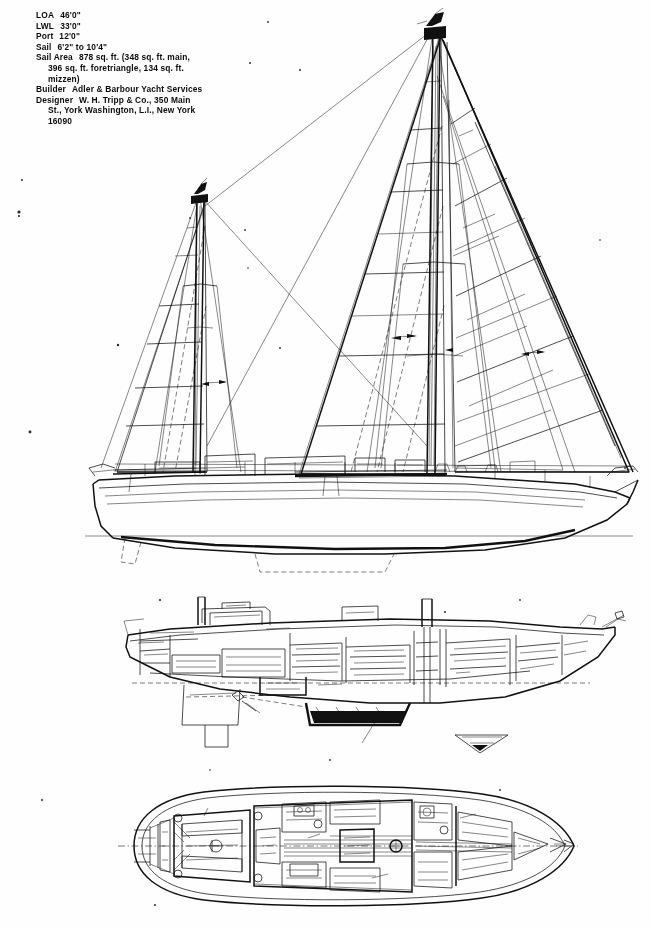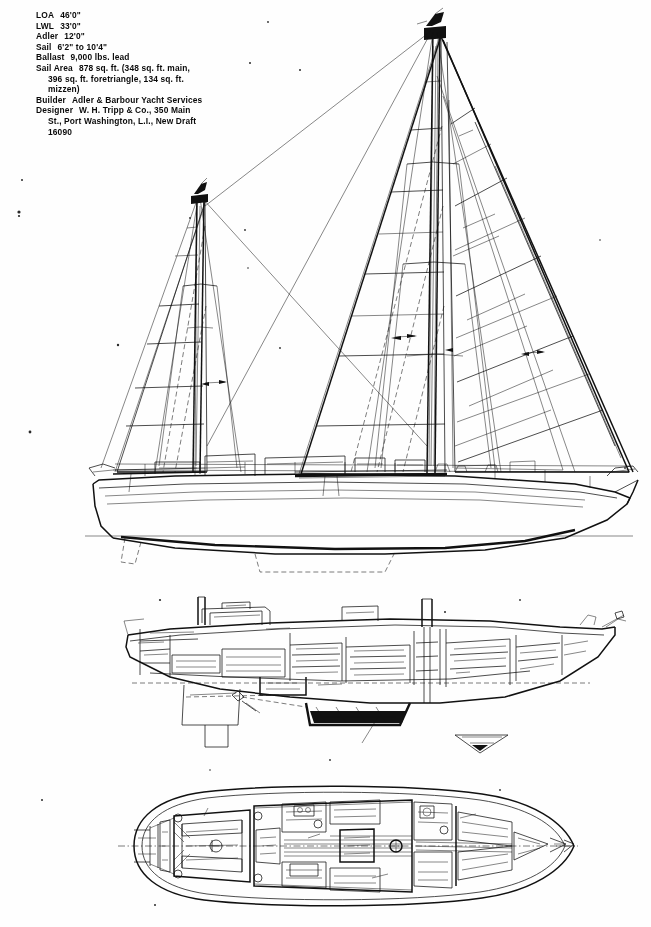--- a/index.html
+++ b/index.html
@@ -37,29 +37,28 @@
   .spk{fill:#2a2a2a;}
 </style>
 </head>
 <body>
 
 <div id="sheet">
 
   <div id="specs">
       <div class="spec-row"><span class="lbl">LOA</span><span class="gap"></span><span class="val">46'0"</span></div>
       <div class="spec-row"><span class="lbl">LWL</span><span class="gap"></span><span class="val">33'0"</span></div>
-      <div class="spec-row"><span class="lbl">Adler</span><span class="gap"></span><span class="val">12'0"</span></div>
+      <div class="spec-row"><span class="lbl">Port</span><span class="gap"></span><span class="val">12'0"</span></div>
       <div class="spec-row"><span class="lbl">Sail</span><span class="gap"></span><span class="val">6'2" to 10'4"</span></div>
-      <div class="spec-row"><span class="lbl">Ballast</span><span class="gap"></span><span class="val">9,000 lbs. lead</span></div>
       <div class="spec-row"><span class="lbl">Sail Area</span><span class="gap"></span><span class="val">878 sq. ft. (348 sq. ft. main,</span></div>
       <div class="spec-row spec-ind"><span class="val">396 sq. ft. foretriangle, 134 sq. ft.</span></div>
       <div class="spec-row spec-ind"><span class="val">mizzen)</span></div>
       <div class="spec-row"><span class="lbl">Builder</span><span class="gap"></span><span class="val">Adler &amp; Barbour Yacht Services</span></div>
       <div class="spec-row"><span class="lbl">Designer</span><span class="gap"></span><span class="val">W. H. Tripp &amp; Co., 350 Main</span></div>
-      <div class="spec-row spec-ind"><span class="val">St., Port Washington, L.I., New Draft</span></div>
+      <div class="spec-row spec-ind"><span class="val">St., York Washington, L.I., New York</span></div>
       <div class="spec-row spec-ind"><span class="val">16090</span></div>
     </div>
 
   <div class="draw" style="left:55px;top:6px;">
   <svg width="585" height="570" viewBox="0 0 585 570">
     <g>
 
       <path class="ln-t" d="M30 530 L578 530"></path>
 
       <path class="ln-h" d="M38 478 L44 474 L120 470 L260 468 L400 470 L520 478 L560 486 L575 492"></path>

